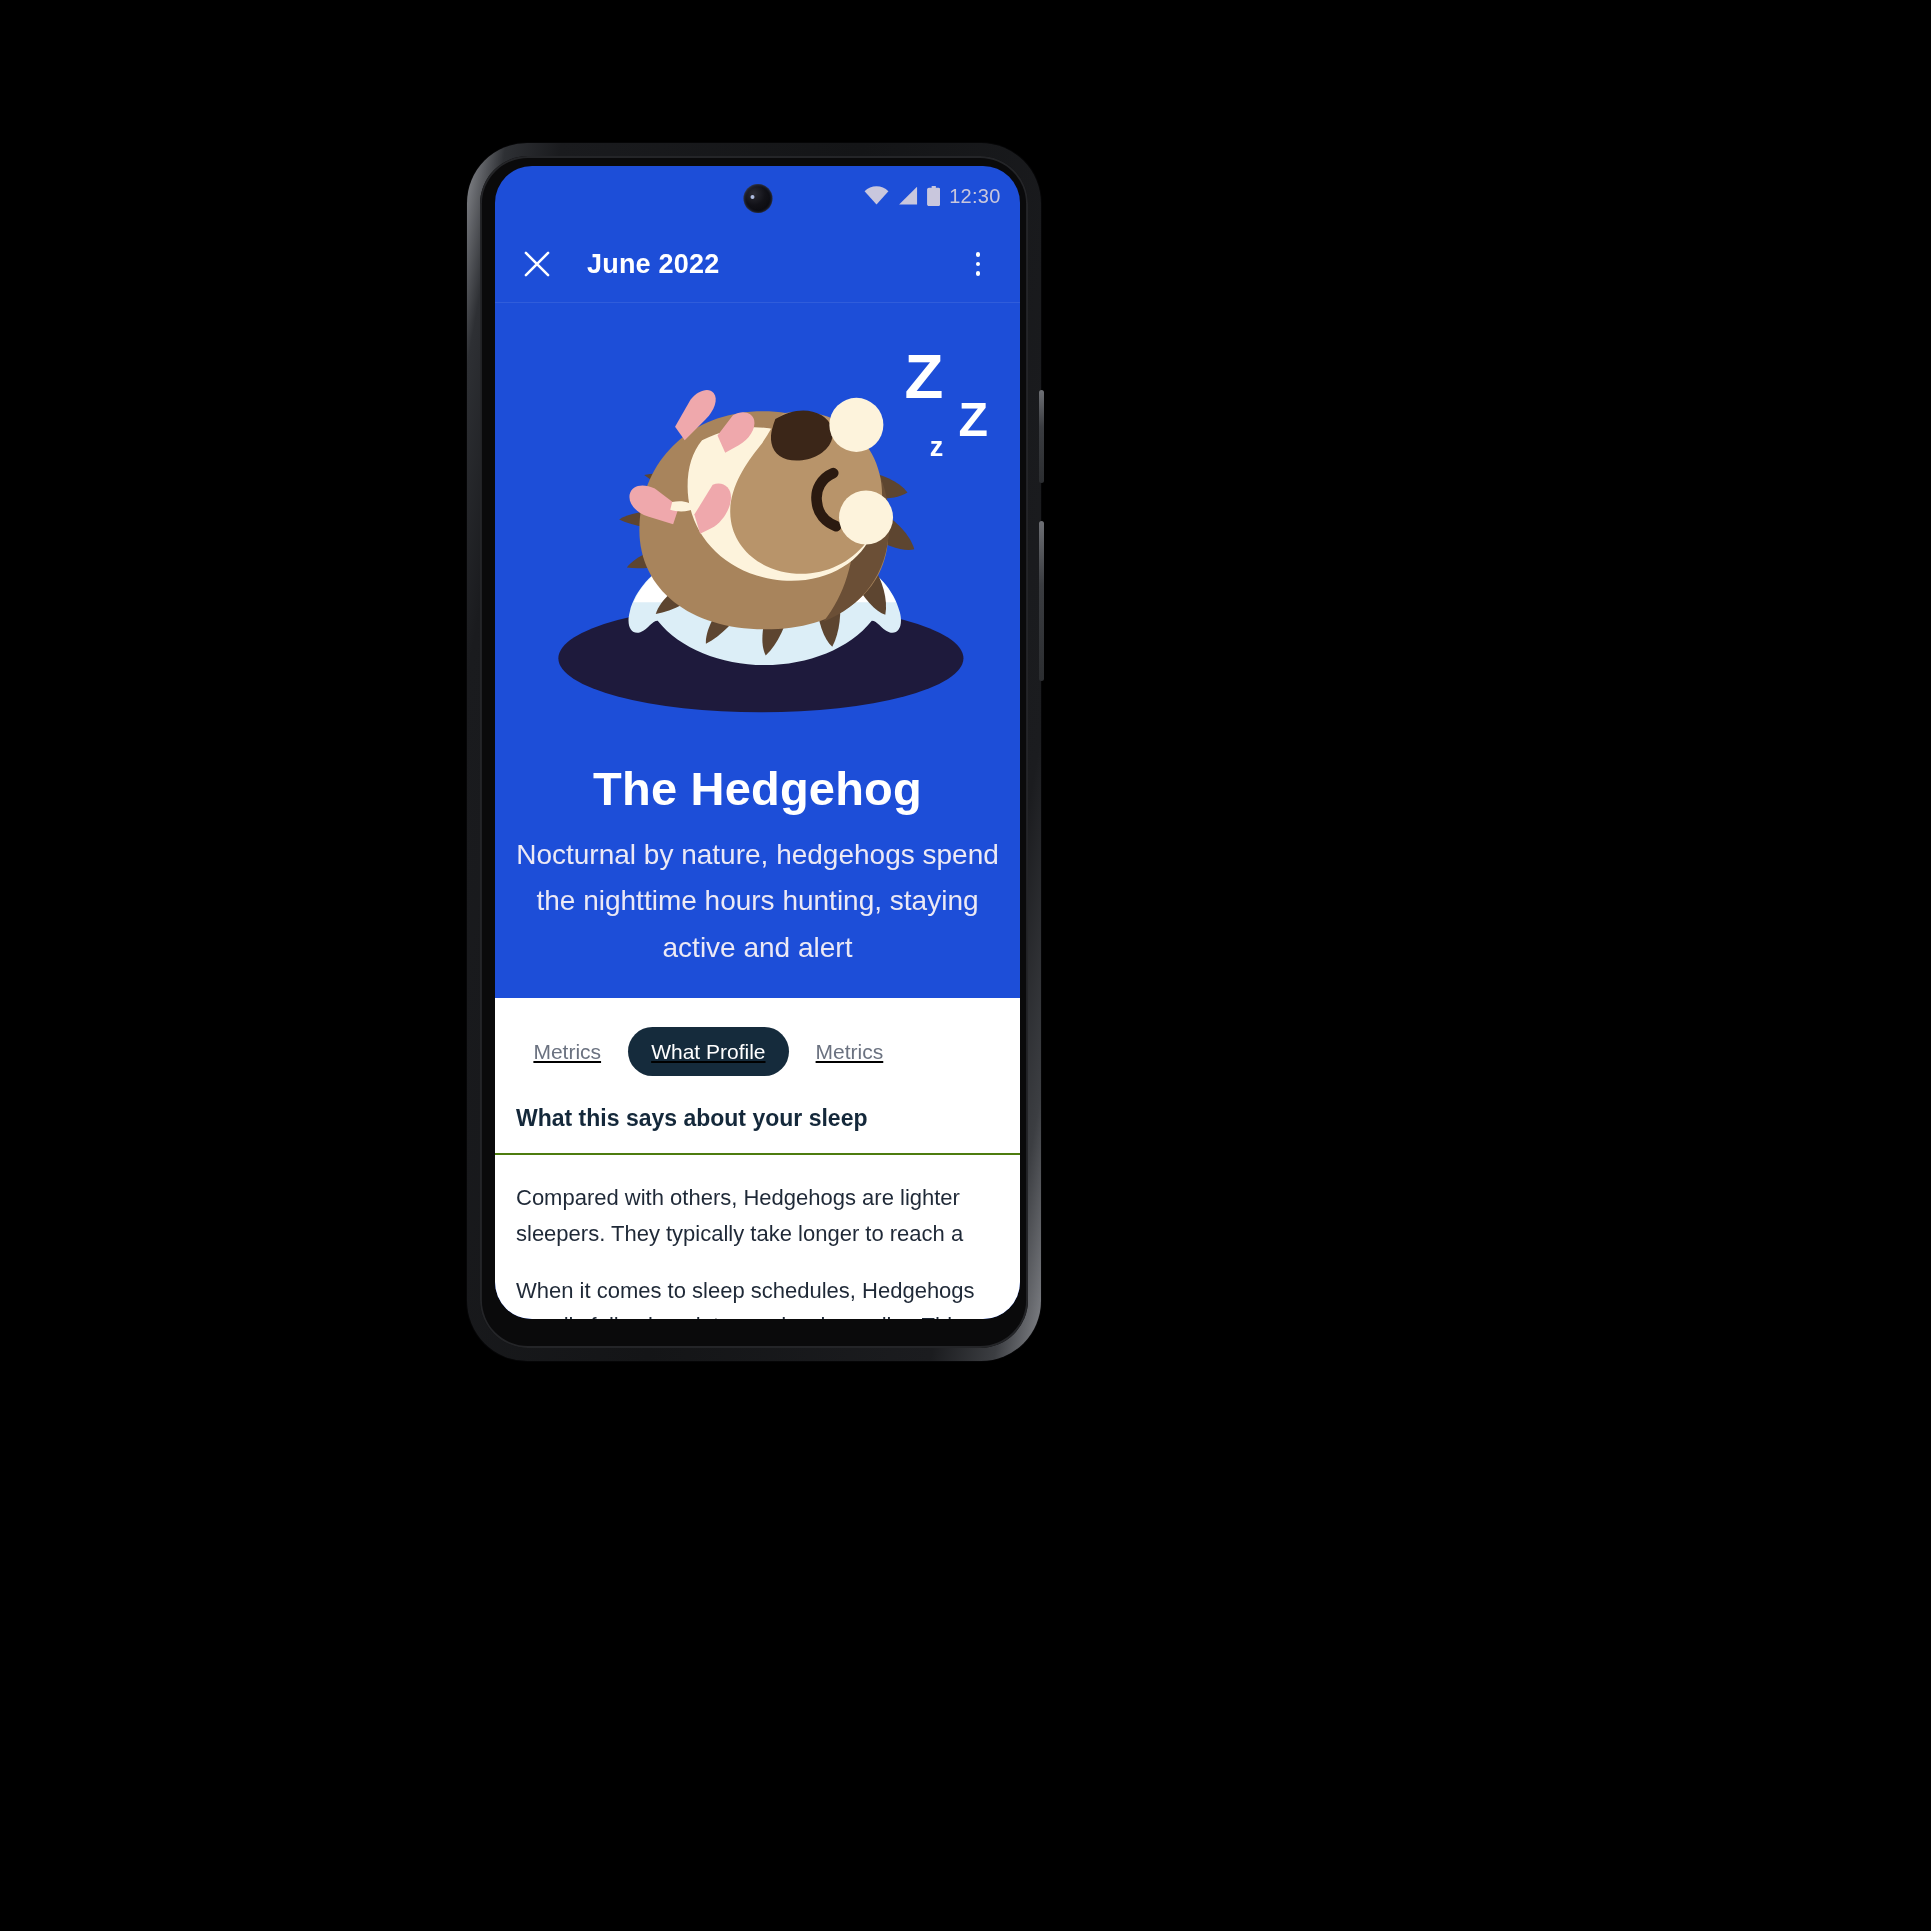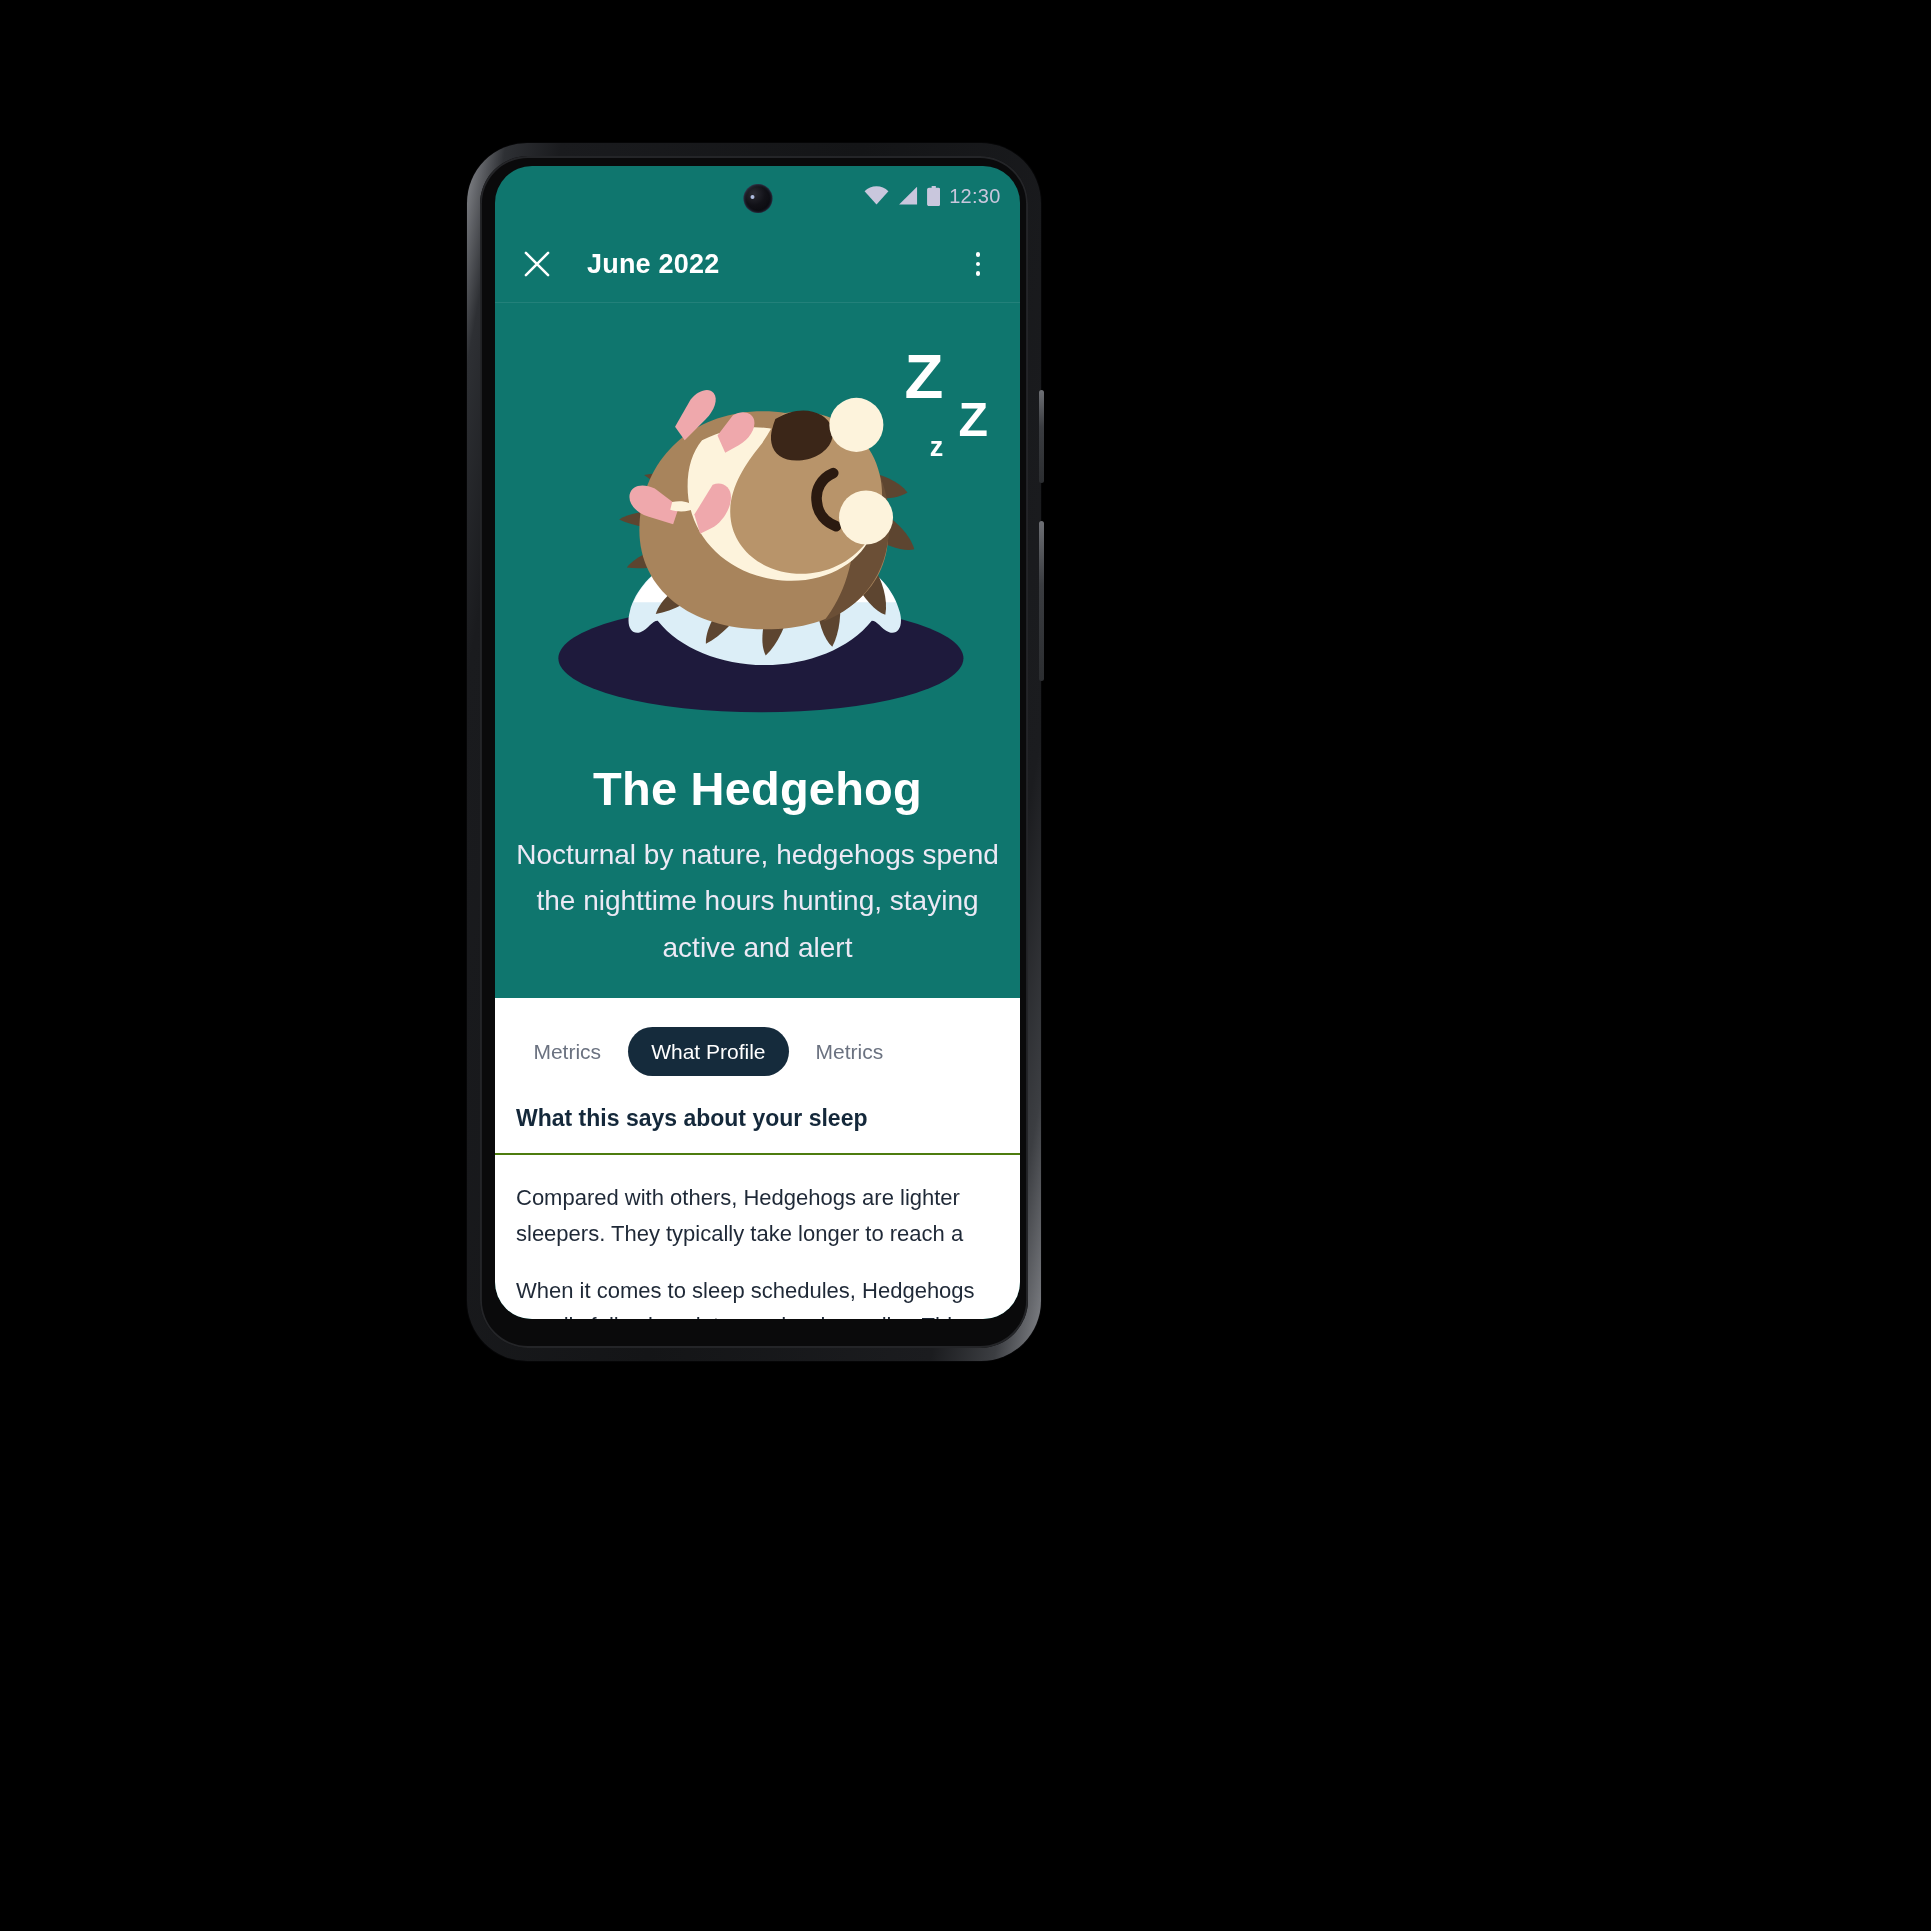--- a/index.html
+++ b/index.html
@@ -27,21 +27,21 @@
   }
   .btn-vol{
     position:absolute; right:-2.9px; top:378px; width:4.8px; height:160px;
     border-radius:2.9px;
     background:linear-gradient(180deg,#6d6f74,#3a3c40 40%,#2b2d30);
   }
 
   
   .screen{
     position:absolute; left:495px; top:166px; width:525px; height:1153px;
-    border-radius:37px; overflow:hidden; background:#0f766e;
+    border-radius:37px; overflow:hidden; background:#1d4ed8;
   }
 
   
   .statusbar{
     position:relative; height:60px; width:100%;
     display:flex; align-items:center; justify-content:flex-end;
     padding:0 19.3px 0 0; gap:8.7px; color:#c9c7dd;
   }
   .punchhole{
     position:absolute; left:50%; top:18.3px; transform:translateX(-50%);
@@ -91,20 +91,21 @@
   }
 
   
   .sheet{
     background:#fff; min-height:444px;
     display:flex; flex-direction:column;
   }
   .tabs{
     display:flex; align-items:center; gap:9.7px;
     padding:29px 21px 25px 21px;
+    text-decoration:underline;
   }
   .tab{
     font-size:21px; color:#6b7280; padding:12.6px 17.4px; border-radius:965px;
     cursor:pointer; white-space:nowrap;
   }
   .tab.active{ background:#152B3C; color:#fff; padding:12.6px 23px; }
 
   .section-head{
     font-size:23px; font-weight:700; color:#14283a;
     padding:3.9px 21px 21px 21px; border-bottom:2px solid #4d7c0f;

